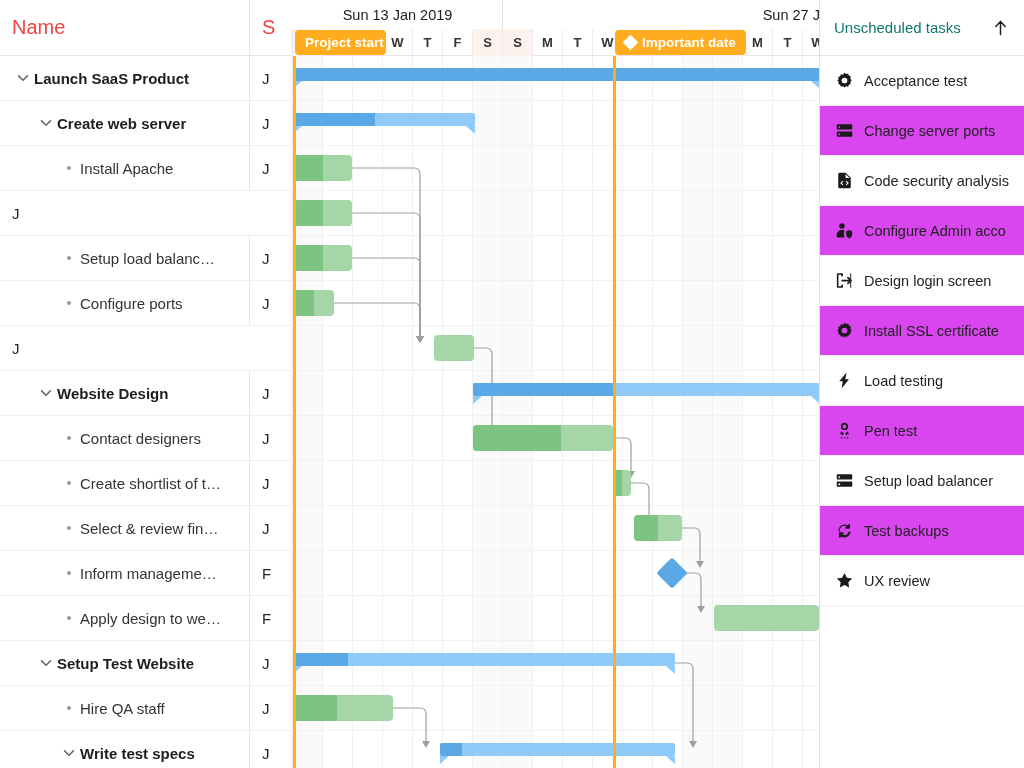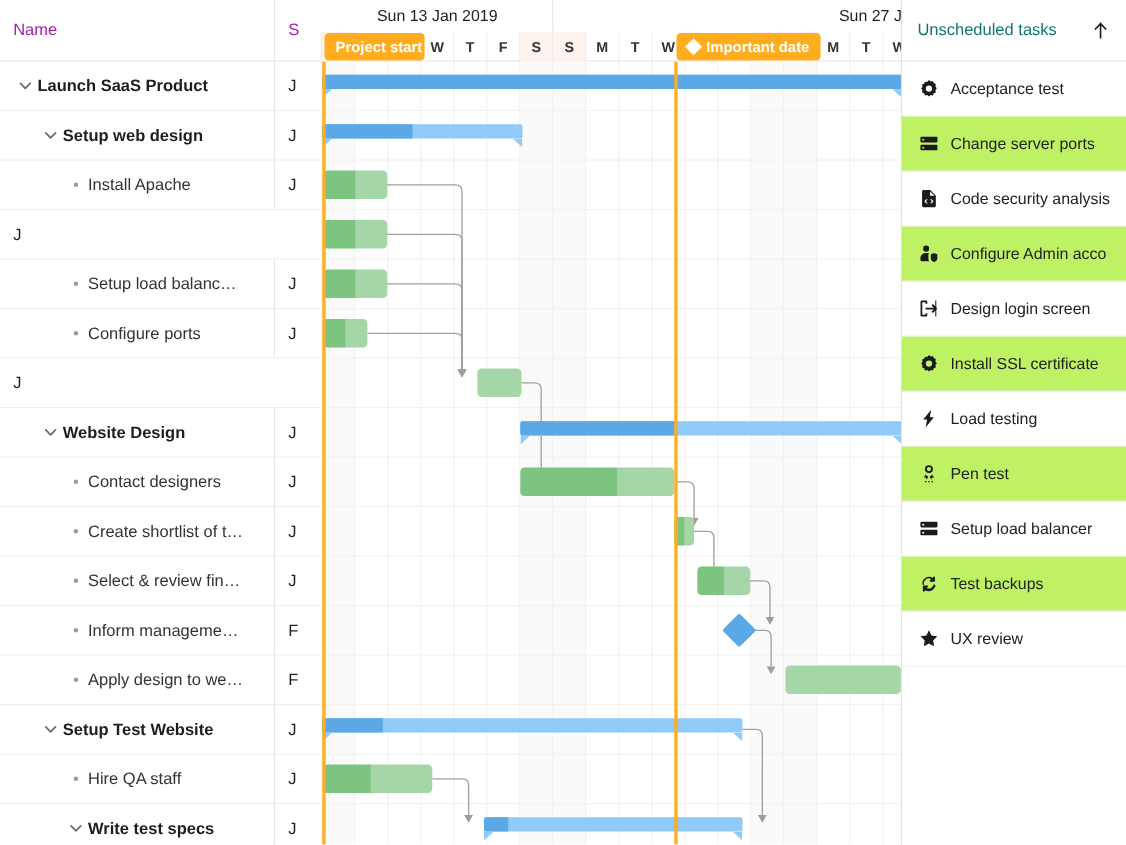--- a/index.html
+++ b/index.html
@@ -13,21 +13,21 @@
   #app { position: relative; width: 1024px; height: 768px; display: flex; }
 
   
   .grid-pane { width: 291px; flex: 0 0 291px; position: relative; background: #fff; }
   .grid-header {
     height: 56px; display: flex; align-items: center;
     border-bottom: 1px solid #e6e6e6; background: #fff;
   }
   .col-name { width: 250px; flex: 0 0 250px; padding-left: 12px; border-right: 1px solid #e6e6e6; height: 100%; display: flex; align-items: center; }
   .col-date { flex: 1 1 auto; padding-left: 12px; height: 100%; display: flex; align-items: center; overflow: hidden; }
-  .hdr-text { font-size: 15px; color: #a21caf; white-space: nowrap; }
+  .hdr-text { font-size: 20px; color: #ef4444; white-space: nowrap; }
 
   .grid-rows { position: relative; }
   .grid-row { height: 45px; display: flex; align-items: center; border-bottom: 1px solid #eeeeee; }
   .gr-name { width: 250px; flex: 0 0 250px; height: 100%; display: flex; align-items: center; border-right: 1px solid #e6e6e6; overflow: hidden; }
   .gr-date { flex: 1 1 auto; height: 100%; display: flex; align-items: center; padding-left: 12px; overflow: hidden; white-space: nowrap; font-size: 15px; color: #222; }
 
   .twisty { width: 22px; height: 22px; flex: 0 0 22px; display: flex; align-items: center; justify-content: center; }
   .twisty svg { display: block; }
   .bullet { width: 22px; flex: 0 0 22px; display: flex; align-items: center; justify-content: center; }
   .bullet i { width: 4px; height: 4px; border-radius: 50%; background: #9a9a9a; display: block; }
@@ -90,21 +90,21 @@
     padding: 0 14px 0 14px; border-bottom: 1px solid #e6e6e6; background: #fff;
   }
   .un-title { font-size: 15px; color: #0f766e; white-space: nowrap; }
   .un-collapse { width: 20px; height: 20px; display: flex; align-items: center; justify-content: center; cursor: pointer; }
   .un-list { }
   .un-item {
     height: 50px; display: flex; align-items: center; gap: 10px;
     padding: 0 8px 0 14px; border-bottom: 1px solid #f0f0f0;
     font-size: 14.5px; color: #222; white-space: nowrap; overflow: hidden; cursor: pointer;
   }
-  .un-item.alt { background: #bef264; }
+  .un-item.alt { background: #d946ef; }
   .un-ico { width: 20px; flex: 0 0 20px; display: flex; align-items: center; justify-content: center; }
   .un-label { overflow: hidden; text-overflow: clip; white-space: nowrap; }
 </style>
 </head>
 <body>
 
 <div id="app">
 
   <div class="grid-pane">
     <div class="grid-header">
@@ -131,21 +131,21 @@
           </div>
         </div>
         <div class="grid-row">
           <div class="gr-name">
             <div style="width: 35px; flex: 0 0 35px;"></div>
             <span class="twisty">
               <svg width="14" height="14" viewBox="0 0 14 14">
                 <path d="M2.6 4.9 L7 9.3 L11.4 4.9" stroke="#6b6b6b" stroke-width="1.6" fill="none" stroke-linecap="round" stroke-linejoin="round"></path>
               </svg>
             </span>
-            <span class="tname summary">Setup web design</span>
+            <span class="tname summary">Create web server</span>
           </div>
           <div class="gr-date">
             <span>J</span>
           </div>
         </div>
         <div class="grid-row">
           <div class="gr-name">
             <div style="width: 58px; flex: 0 0 58px;"></div>
             <span class="bullet">
               <i></i>

